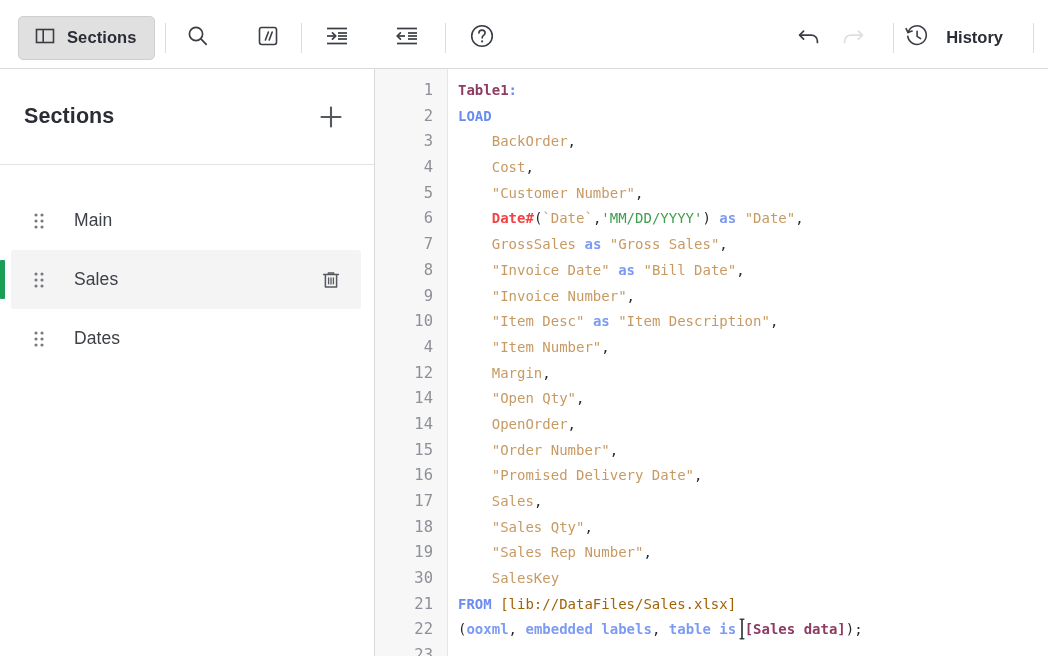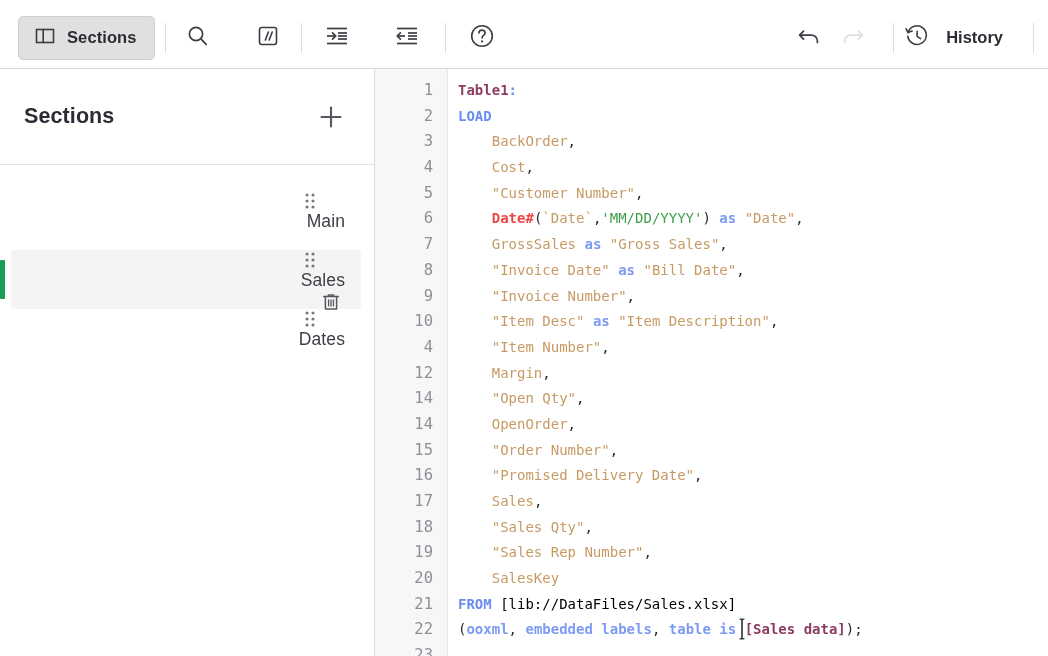--- a/index.html
+++ b/index.html
@@ -88,26 +88,25 @@
     margin-left: auto;
     width: 34px; height: 34px;
     display: flex; align-items: center; justify-content: center;
     cursor: pointer; border-radius: 4px;
   }
   .sb-list { padding-top: 26px; }
 
   .sb-item {
     position: relative;
     height: 59px;
-    display: flex; align-items: flex-end;
+    display: flex; align-items: center;
     margin: 0 13px 0 11px;
     padding: 0 16px 0 21px;
     border-radius: 3px;
     cursor: pointer;
-    flex-direction: column;
   }
   .sb-item.selected { background: #f4f4f4; }
   .sb-item .accent {
     position: absolute; left: -11px; top: 10px;
     width: 5px; height: 39px; background: #1a9d54;
     border-radius: 1px; display: none;
   }
   .sb-item.selected .accent { display: block; }
   .sb-item .drag { display: flex; margin-right: 28px; }
   .sb-item .name {
@@ -154,21 +153,21 @@
   
   .t-tbl  { color: #8d3c62; font-weight: 700; }
   .t-kw   { color: #6a8cf0; font-weight: 700; }
   .t-kw2  { color: #7d9bf2; font-weight: 700; }
   .t-fn   { color: #ef4444; font-weight: 700; }
   .t-fld  { color: #c79a63; }
   .t-str  { color: #c79a63; }
   .t-grn  { color: #3f9e4d; }
   .t-pun  { color: #26282e; }
   .t-brk  { color: #8d3c62; font-weight: 700; }
-  .t-path { color: #000000; }
+  .t-path { color: #a16207; }
 
   
   .mouse-cursor {
     position: absolute; left: 363px; top: 548px;
     width: 8px; height: 24px; pointer-events: none;
   }
 </style>
 </head>
 <body>
 
@@ -398,21 +397,21 @@
           <div class="ln">10</div>
           <div class="ln">4</div>
           <div class="ln">12</div>
           <div class="ln">14</div>
           <div class="ln">14</div>
           <div class="ln">15</div>
           <div class="ln">16</div>
           <div class="ln">17</div>
           <div class="ln">18</div>
           <div class="ln">19</div>
-          <div class="ln">20</div>
+          <div class="ln">30</div>
           <div class="ln">21</div>
           <div class="ln">22</div>
           <div class="ln">23</div>
         </div>
       <div class="code" id="code"><div class="cl"><span class="t-tbl">Table1</span><span class="t-kw">:</span></div><div class="cl"><span class="t-kw">LOAD</span></div><div class="cl">    <span class="t-fld">BackOrder</span><span class="t-pun">,</span></div><div class="cl">    <span class="t-fld">Cost</span><span class="t-pun">,</span></div><div class="cl">    <span class="t-str">"Customer Number"</span><span class="t-pun">,</span></div><div class="cl">    <span class="t-fn">Date#</span><span class="t-pun">(</span><span class="t-str">`Date`</span><span class="t-pun">,</span><span class="t-grn">'MM/DD/YYYY'</span><span class="t-pun">)</span> <span class="t-kw2">as</span> <span class="t-str">"Date"</span><span class="t-pun">,</span></div><div class="cl">    <span class="t-fld">GrossSales</span> <span class="t-kw2">as</span> <span class="t-str">"Gross Sales"</span><span class="t-pun">,</span></div><div class="cl">    <span class="t-str">"Invoice Date"</span> <span class="t-kw2">as</span> <span class="t-str">"Bill Date"</span><span class="t-pun">,</span></div><div class="cl">    <span class="t-str">"Invoice Number"</span><span class="t-pun">,</span></div><div class="cl">    <span class="t-str">"Item Desc"</span> <span class="t-kw2">as</span> <span class="t-str">"Item Description"</span><span class="t-pun">,</span></div><div class="cl">    <span class="t-str">"Item Number"</span><span class="t-pun">,</span></div><div class="cl">    <span class="t-fld">Margin</span><span class="t-pun">,</span></div><div class="cl">    <span class="t-str">"Open Qty"</span><span class="t-pun">,</span></div><div class="cl">    <span class="t-fld">OpenOrder</span><span class="t-pun">,</span></div><div class="cl">    <span class="t-str">"Order Number"</span><span class="t-pun">,</span></div><div class="cl">    <span class="t-str">"Promised Delivery Date"</span><span class="t-pun">,</span></div><div class="cl">    <span class="t-fld">Sales</span><span class="t-pun">,</span></div><div class="cl">    <span class="t-str">"Sales Qty"</span><span class="t-pun">,</span></div><div class="cl">    <span class="t-str">"Sales Rep Number"</span><span class="t-pun">,</span></div><div class="cl">    <span class="t-fld">SalesKey</span></div><div class="cl"><span class="t-kw">FROM</span> <span class="t-path">[lib://DataFiles/Sales.xlsx]</span></div><div class="cl"><span class="t-pun">(</span><span class="t-kw2">ooxml</span><span class="t-pun">,</span> <span class="t-kw2">embedded labels</span><span class="t-pun">,</span> <span class="t-kw2">table is</span> <span class="t-brk">[Sales data]</span><span class="t-pun">)</span><span class="t-pun">;</span></div><div class="cl">&nbsp;</div></div>
 
       <span class="mouse-cursor">
         <svg width="8" height="24" viewBox="0 0 8 24">
           <line x1="4" y1="2" x2="4" y2="22" stroke="#2a2d35" stroke-width="1.6"></line>
           <line x1="1.6" y1="2.2" x2="6.4" y2="2.2" stroke="#2a2d35" stroke-width="1.3"></line>

